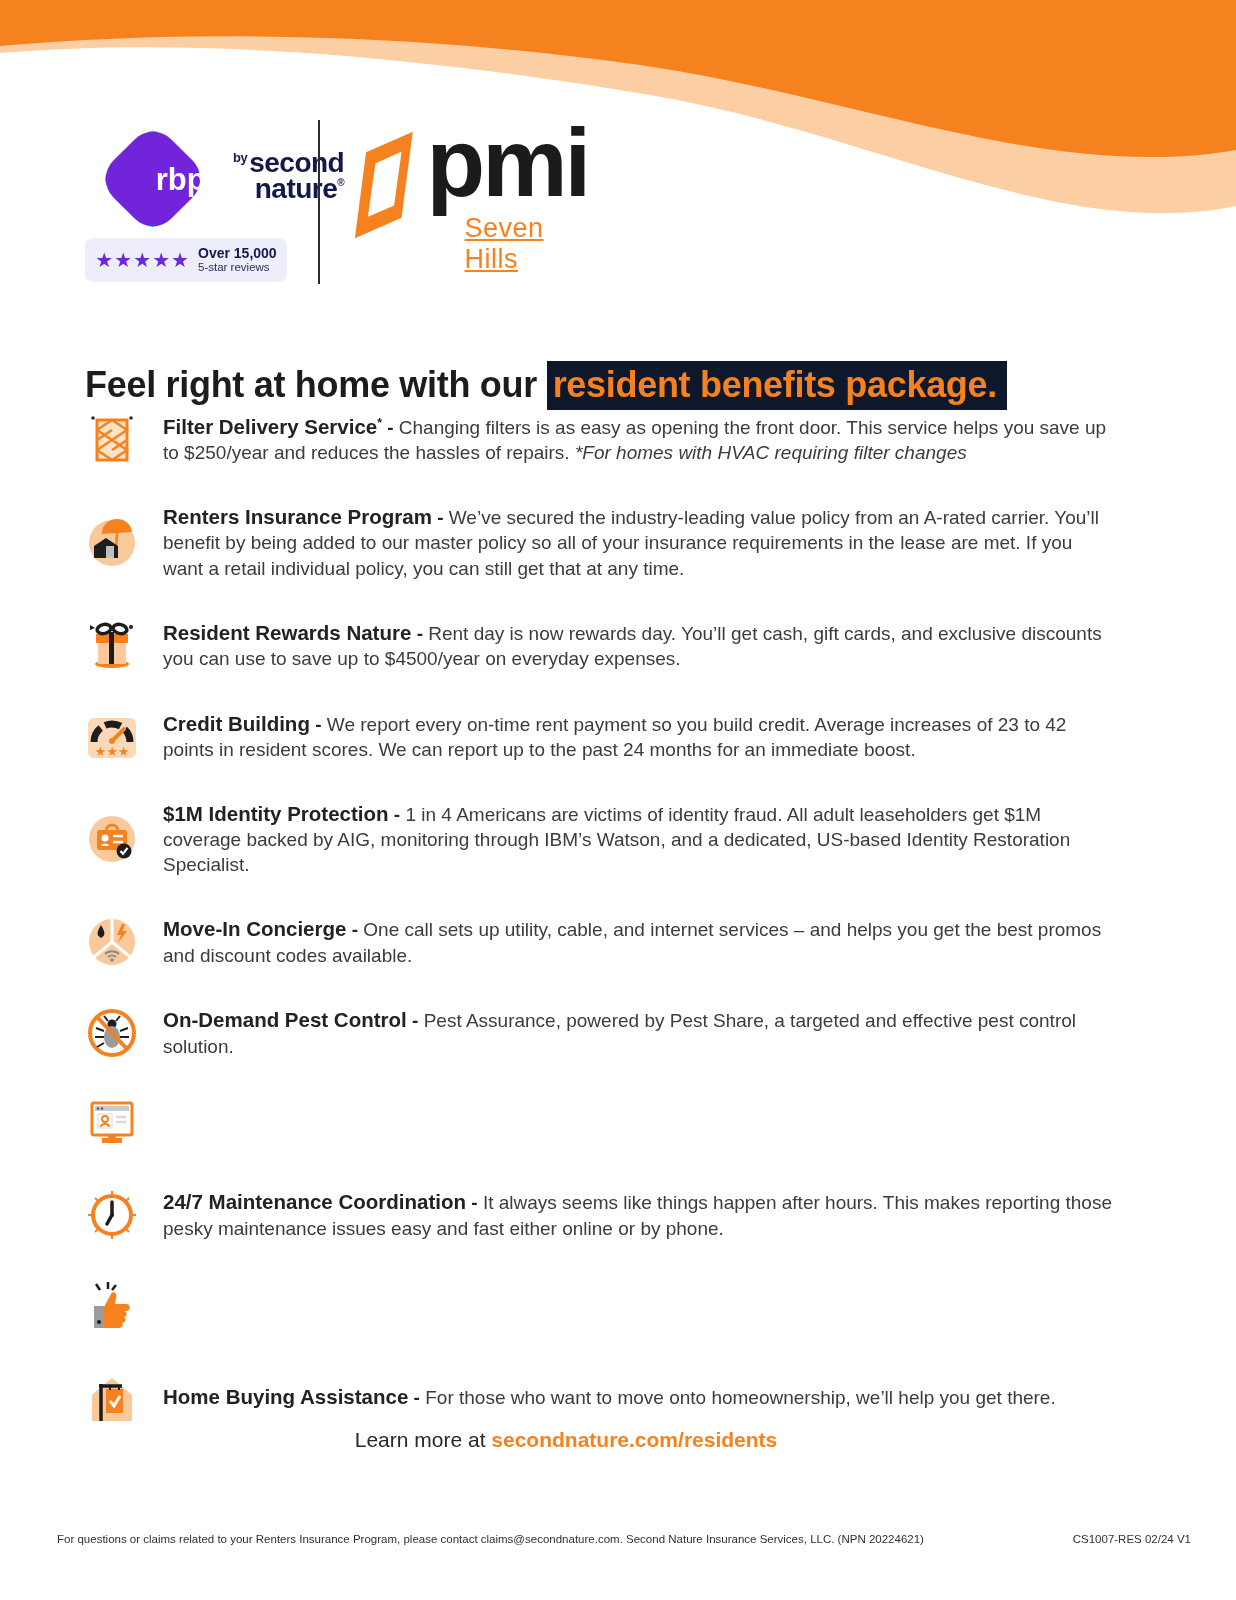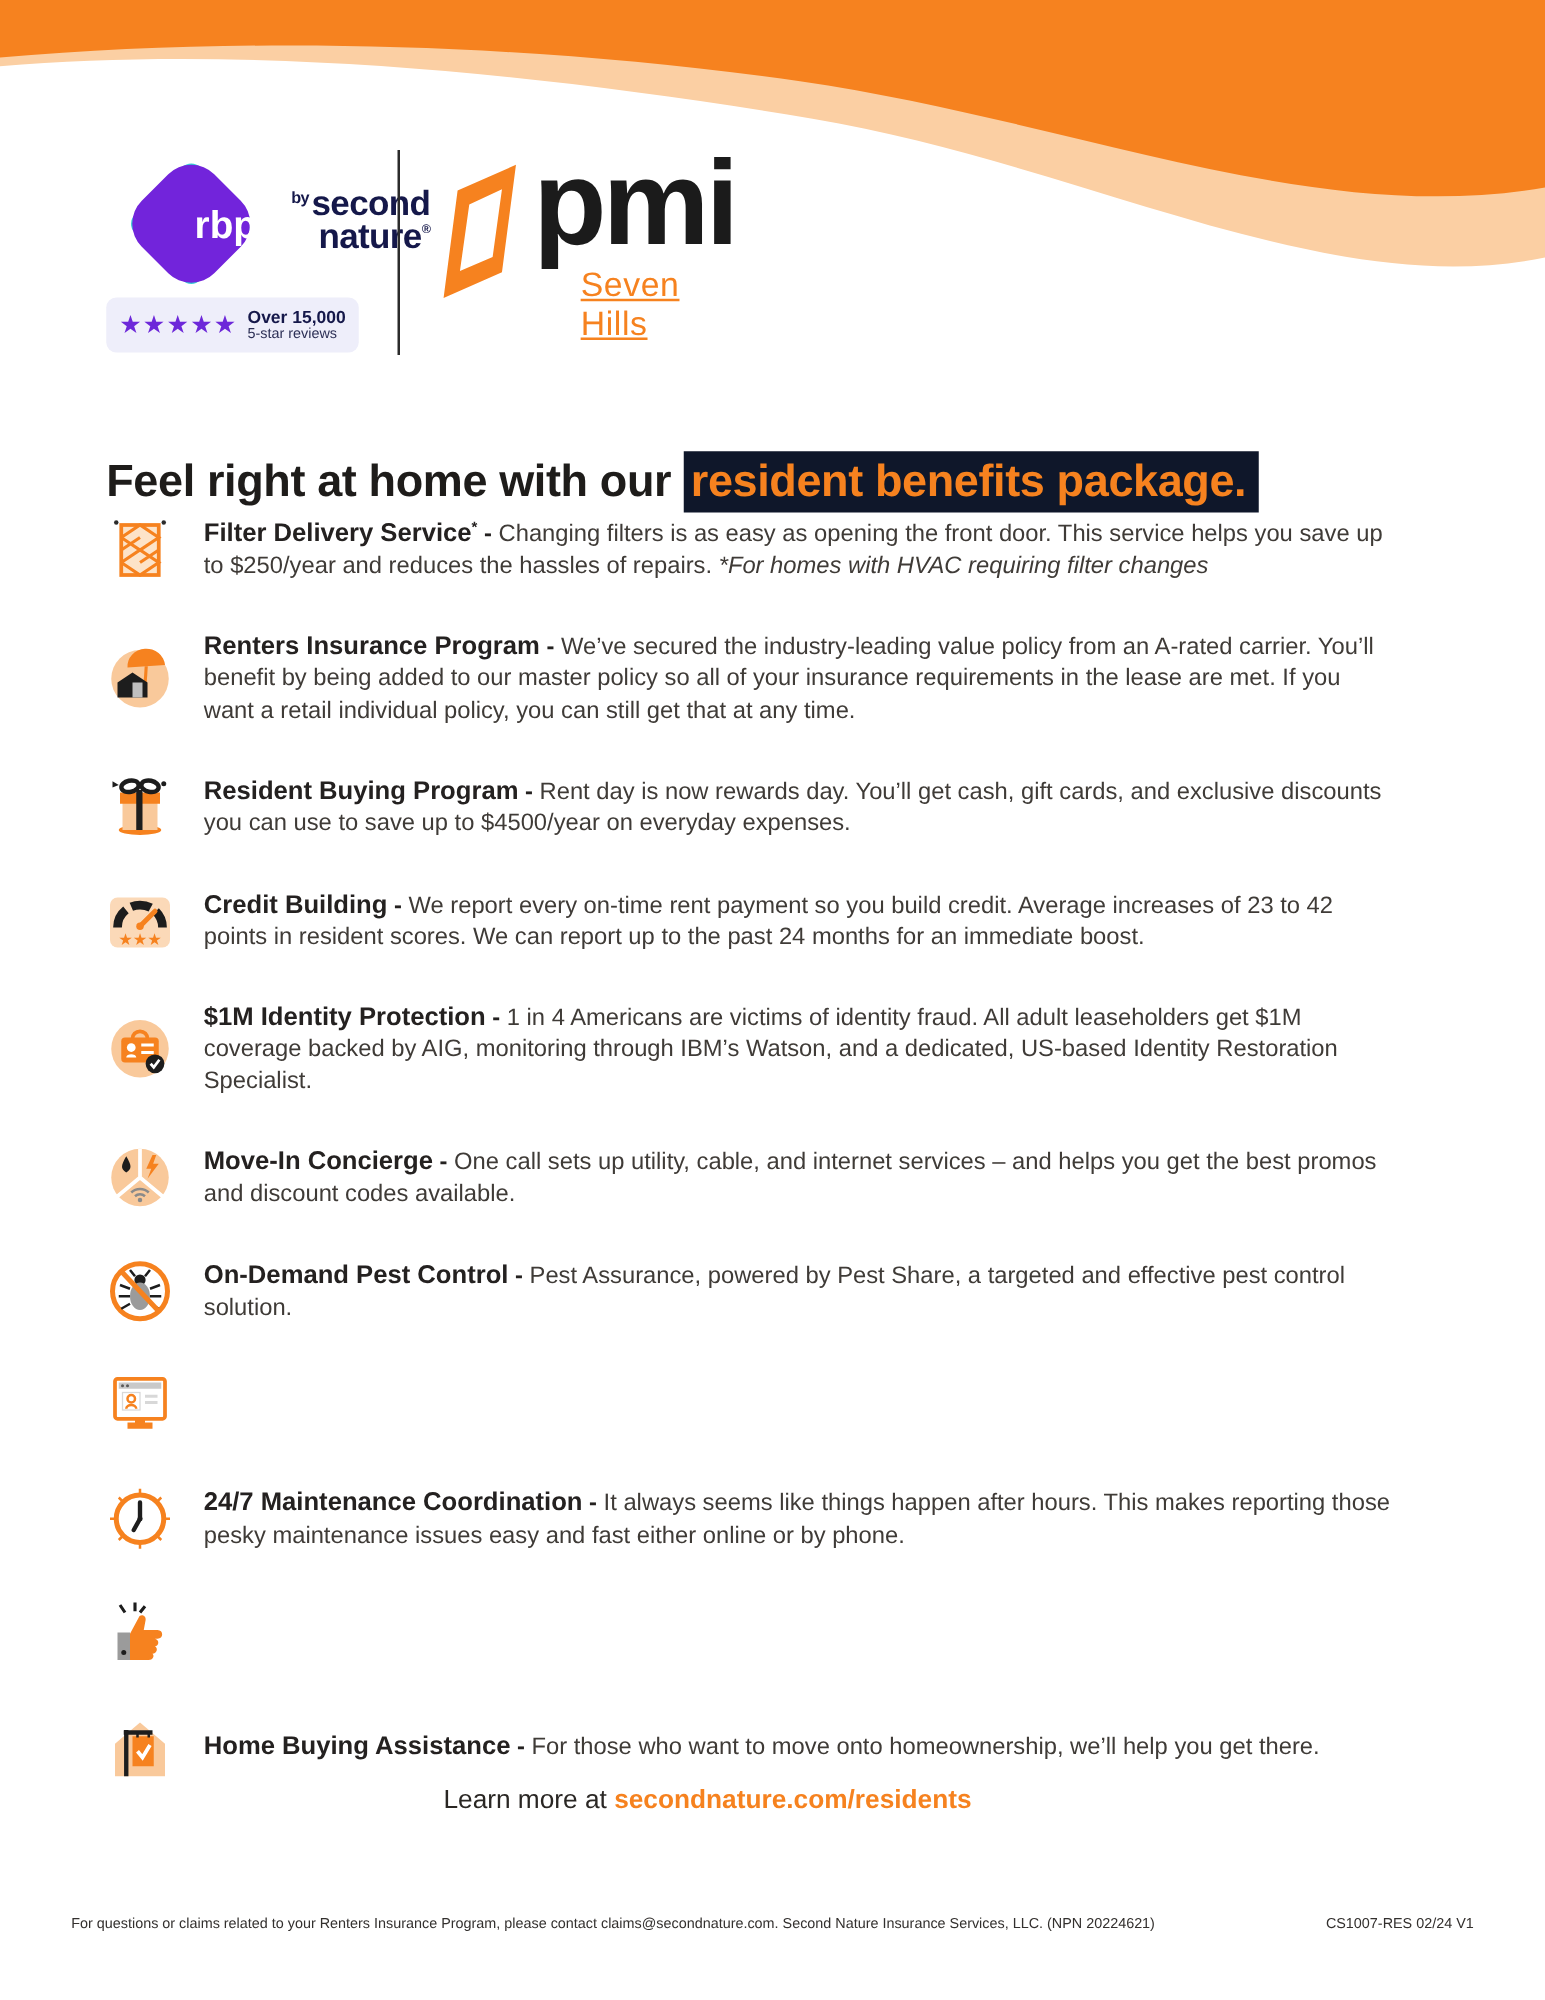--- a/index.html
+++ b/index.html
@@ -37,21 +37,21 @@
   .benefit{display:flex;align-items:center;gap:24px;margin-bottom:37px;}
   .bicon{flex:0 0 54px;width:54px;height:54px;display:flex;align-items:center;justify-content:center;}
   .btext{margin:0;font-size:19px;line-height:1.33;color:#3f3b37;max-width:950px;}
   .btitle{font-weight:bold;font-size:20.5px;color:#242120;}
   .bmark{font-weight:bold;color:#242120;font-size:12px;}
   .bsep{font-weight:bold;color:#242120;}
   .bnote{font-style:italic;}
   
   .learn-more{position:absolute;top:1428px;left:0;width:1132px;text-align:center;font-size:21px;color:#2a2724;}
   .learn-link{color:#f6821f;font-weight:bold;}
-  .page-footer{position:absolute;top:1533px;left:57px;right:57px;display:flex;justify-content:space-between;
+  .page-footer{position:absolute;top:1533px;left:57px;right:45px;display:flex;justify-content:space-between;
     font-size:11.5px;color:#33302e;}
 </style>
 </head>
 <body>
 
 <div class="wave-wrap">
   <svg width="1236" height="240" viewBox="0 0 1236 240">
     <path d="M0,0 H1236 V206 C1060,242 870,132 650,95 C430,58 200,36 0,53 Z" fill="#fbcfa3"></path>
     <path d="M0,0 H1236 V150 C1050,182 860,97 640,65 C420,34 200,29 0,46 Z" fill="#f6821f"></path>
   </svg>
@@ -129,21 +129,21 @@
         <rect x="12" y="22" width="28" height="23" fill="#f9c99b"></rect>
         <rect x="10" y="15" width="32" height="9" fill="#f6821f"></rect>
         <rect x="23" y="13" width="5" height="32" fill="#1d1d1d"></rect>
         <ellipse cx="18" cy="10" rx="7" ry="4.5" fill="none" stroke="#1d1d1d" stroke-width="3.5" transform="rotate(-12 18 10)"></ellipse>
         <ellipse cx="34" cy="10" rx="7" ry="4.5" fill="none" stroke="#1d1d1d" stroke-width="3.5" transform="rotate(12 34 10)"></ellipse>
         <circle cx="45" cy="8" r="2" fill="#1d1d1d"></circle>
           <path d="M4,6 L9,9 L4,11 Z" fill="#1d1d1d"></path>
       </svg>
     </span>
     <p class="btext">
-      <span class="btitle">Resident Buying Program</span><span class="bsep"> - </span>
+      <span class="btitle">Resident Rewards Nature</span><span class="bsep"> - </span>
       <span>Rent day is now rewards day. You’ll get cash, gift cards, and exclusive discounts you can use to save up to $4500/year on everyday expenses.</span>
     </p>
   </div>
 
   <div class="benefit">
     <span class="bicon">
       <svg width="52" height="52" viewBox="0 0 52 52">
         <rect x="2" y="8" width="48" height="40" rx="6" fill="#fbd9b8"></rect>
         <path d="M8,32 A18,18 0 0 1 44,32" fill="none" stroke="#1d1d1d" stroke-width="7" stroke-dasharray="16 5"></path>
         <line x1="26" y1="31" x2="38" y2="19" stroke="#f6821f" stroke-width="4" stroke-linecap="round"></line>

